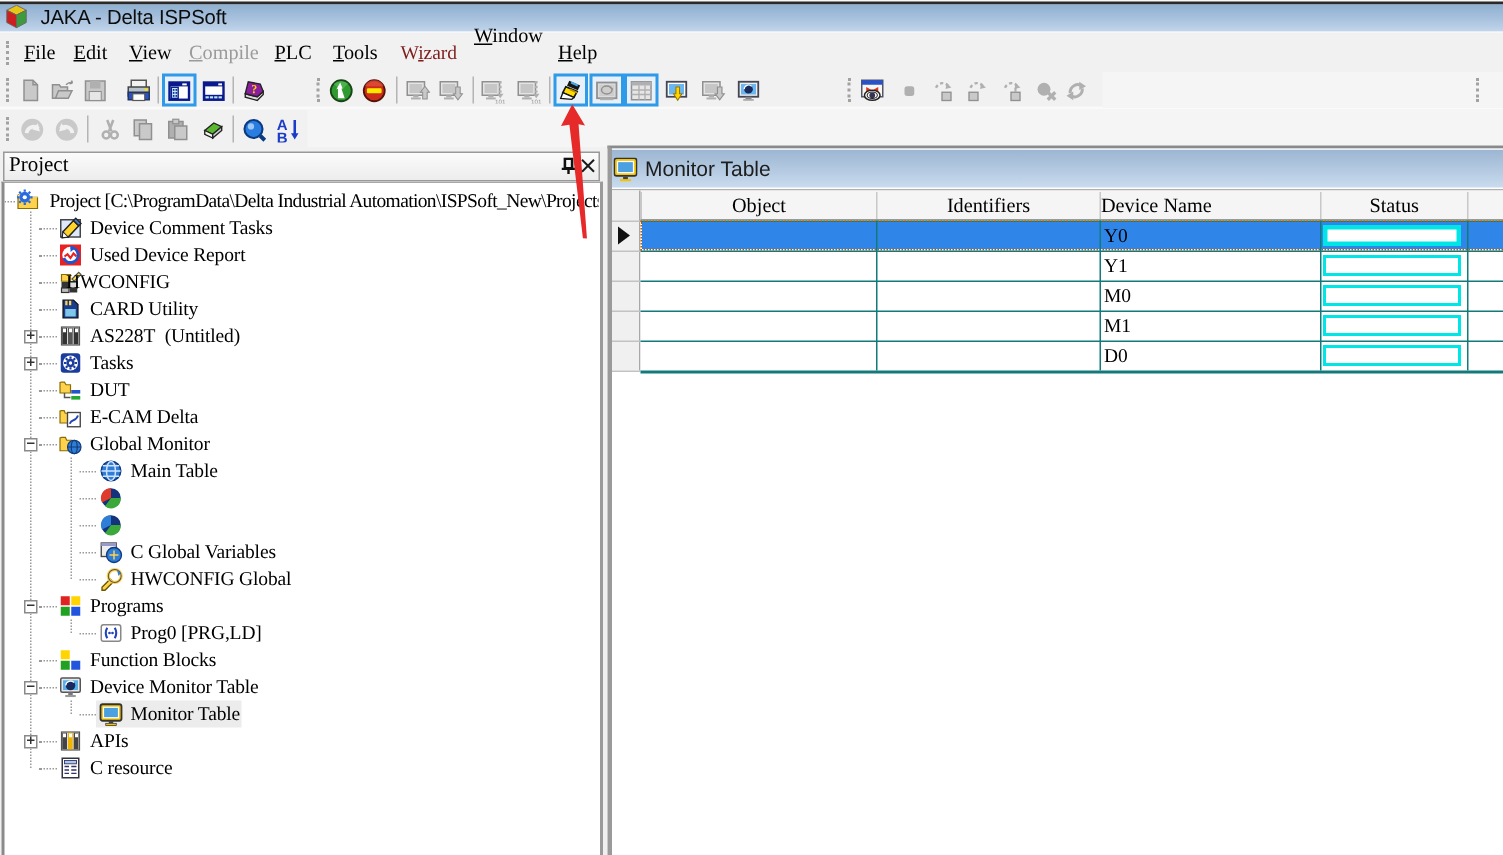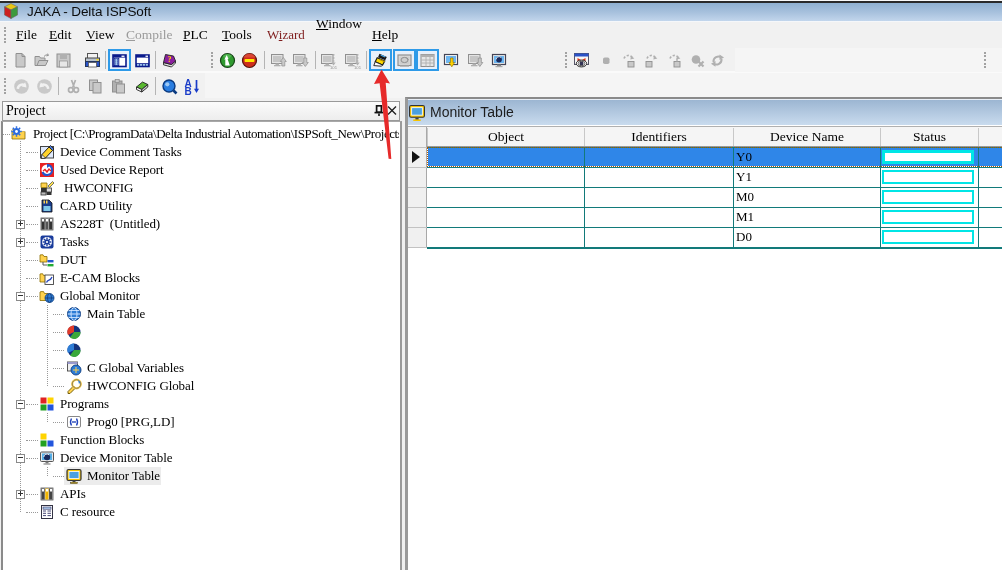--- a/index.html
+++ b/index.html
@@ -349,21 +349,21 @@
     </svg>
     <div style="position:absolute;left:57px;top:39px;white-space:nowrap;font-size:13px;height:18px;line-height:18px;letter-spacing:-0.1px">Used Device Report</div>
     <svg style="position:absolute;left:36px;top:58px" width="16" height="16" viewBox="0 0 16 16">
       <rect x="2" y="8" width="5" height="4" fill="#333"></rect>
       <rect x="7.5" y="8" width="5" height="4" fill="#ddd" stroke="#333" stroke-width="0.8"></rect>
       <rect x="2" y="12" width="5" height="3" fill="#bbb" stroke="#333" stroke-width="0.8"></rect>
       <rect x="7.5" y="12" width="5" height="3" fill="#333"></rect>
       <path d="M2 7.5 L2 3 L8 3 L8 7.5 Z" fill="#ffd24d" stroke="#8a6d00" stroke-width="0.8"></path>
       <path d="M9 6 L13.5 1.5 L15 3 L10.5 7.5 Z" fill="#ffe24d" stroke="#555" stroke-width="0.8"></path>
     </svg>
-    <div style="position:absolute;left:61px;top:57px;white-space:nowrap;font-size:13px;height:18px;line-height:18px;letter-spacing:-0.1px">HWCONFIG</div>
+    <div style="position:absolute;left:41px;top:57px;white-space:nowrap;font-size:13px;height:18px;line-height:18px;letter-spacing:-0.1px">HWCONFIG</div>
     <svg style="position:absolute;left:36px;top:76px" width="16" height="16" viewBox="0 0 16 16">
       <path d="M3 2 L10 2 L13 5 L13 14 L3 14 Z" fill="#1a3c8c" stroke="#111" stroke-width="0.8"></path>
       <rect x="4.5" y="2.5" width="1.5" height="3" fill="#ffd24d"></rect>
       <rect x="7" y="2.5" width="1.5" height="3" fill="#ffd24d"></rect>
       <rect x="4.5" y="8" width="7" height="5" fill="#7ec7e8"></rect>
     </svg>
     <div style="position:absolute;left:57px;top:75px;white-space:nowrap;font-size:13px;height:18px;line-height:18px;letter-spacing:-0.1px">CARD Utility</div>
     <div style="position:absolute;left:13px;top:97.5px;width:9px;height:9px;border:1px solid #8a8a8a;background:#fff"></div>
     <div style="position:absolute;left:15px;top:101px;width:5px;height:1px;background:#333"></div>
     <div style="position:absolute;left:17px;top:99px;width:1px;height:5px;background:#333"></div>
@@ -402,21 +402,21 @@
       <path d="M4 10 L4 13 L8 13" fill="none" stroke="#555" stroke-width="1"></path>
       <rect x="8.5" y="8" width="6" height="2.4" fill="#2255cc"></rect>
       <rect x="8.5" y="12" width="6" height="2.4" fill="#22aa33"></rect>
     </svg>
     <div style="position:absolute;left:57px;top:129px;white-space:nowrap;font-size:13px;height:18px;line-height:18px;letter-spacing:-0.1px">DUT</div>
     <svg style="position:absolute;left:36px;top:148px" width="16" height="16" viewBox="0 0 16 16">
       <path d="M1 4 L1 12 L7 12 L7 5.5 L4.5 5.5 L3.8 3.8 L2 3.8 Z" fill="#ffd24d" stroke="#8a6d00" stroke-width="0.8"></path>
       <rect x="6" y="5" width="8.5" height="9.5" fill="#fff" stroke="#444" stroke-width="0.9"></rect>
       <path d="M7.5 12.5 C9 8.5 11 12 13 7" fill="none" stroke="#2244bb" stroke-width="1.3"></path>
     </svg>
-    <div style="position:absolute;left:57px;top:147px;white-space:nowrap;font-size:13px;height:18px;line-height:18px;letter-spacing:-0.1px">E-CAM Blocks</div>
+    <div style="position:absolute;left:57px;top:147px;white-space:nowrap;font-size:13px;height:18px;line-height:18px;letter-spacing:-0.1px">E-CAM Delta</div>
     <div style="position:absolute;left:13px;top:169.5px;width:9px;height:9px;border:1px solid #8a8a8a;background:#fff"></div>
     <div style="position:absolute;left:15px;top:173px;width:5px;height:1px;background:#333"></div>
     <svg style="position:absolute;left:36px;top:166px" width="16" height="16" viewBox="0 0 16 16">
       <path d="M1 4 L1 12.5 L9 12.5 L9 5.5 L5.5 5.5 L4.6 3.6 L2 3.6 Z" fill="#ffd24d" stroke="#8a6d00" stroke-width="0.8"></path>
       <circle cx="10.5" cy="10" r="4.5" fill="#2e7dd6" stroke="#123c78" stroke-width="0.8"></circle>
       <ellipse cx="10.5" cy="10" rx="2" ry="4.4" fill="none" stroke="#123c78" stroke-width="0.8"></ellipse>
       <line x1="6.2" y1="10" x2="14.8" y2="10" stroke="#123c78" stroke-width="0.8"></line>
     </svg>
     <div style="position:absolute;left:57px;top:165px;white-space:nowrap;font-size:13px;height:18px;line-height:18px;letter-spacing:-0.1px">Global Monitor</div>
     <svg style="position:absolute;left:63px;top:184px" width="16" height="16" viewBox="0 0 16 16">
@@ -526,21 +526,21 @@
 <svg style="position:absolute;left:409px;top:105px" width="16" height="16" viewBox="0 0 15 15">
     <rect x="0.5" y="0.5" width="14" height="11" rx="1.5" fill="#f5c400" stroke="#333" stroke-width="1"></rect>
 <rect x="2.5" y="2.5" width="10" height="7" fill="#4aa0e0" stroke="#fff" stroke-width="0.8"></rect>
 <rect x="6" y="12" width="3" height="2" fill="#444"></rect>
     <rect x="4" y="13.5" width="7" height="1.5" fill="#f5c400"></rect>
   </svg>
 <div style="position:absolute;left:408px;top:126px;width:594px;height:1px;background:#b0b0b0"></div>
 <div style="position:absolute;left:408px;top:127px;width:594px;height:20px;background:#f5f5f5;border-bottom:1px solid #9a9a9a"></div>
 <div style="position:absolute;left:427px;top:128px;width:157px;height:18px;line-height:18px;text-align:center;font-size:13.5px;border-left:1px solid #c8c8c8">Object</div>
 <div style="position:absolute;left:584px;top:128px;width:149px;height:18px;line-height:18px;text-align:center;font-size:13.5px;border-left:1px solid #c8c8c8">Identifiers</div>
-<div style="position:absolute;left:733px;top:128px;width:147px;height:18px;line-height:18px;text-align:center;font-size:13.5px;border-left:1px solid #c8c8c8">Device Name</div>
+<div style="position:absolute;left:733px;top:128px;width:147px;height:18px;line-height:18px;text-align:left;font-size:13.5px;border-left:1px solid #c8c8c8">Device Name</div>
 <div style="position:absolute;left:880px;top:128px;width:98px;height:18px;line-height:18px;text-align:center;font-size:13.5px;border-left:1px solid #c8c8c8">Status</div>
 <div style="position:absolute;left:978px;top:128px;width:24px;height:18px;border-left:1px solid #c8c8c8"></div>
 <div style="position:absolute;left:408px;top:127px;width:19px;height:120px;background:#f0f0f0;border-right:1px solid #a8a8a8"></div>
 <div style="position:absolute;left:408px;top:147px;width:19px;height:1px;background:#c2c2c2"></div>
 <div style="position:absolute;left:408px;top:167px;width:19px;height:1px;background:#c2c2c2"></div>
 <div style="position:absolute;left:408px;top:187px;width:19px;height:1px;background:#c2c2c2"></div>
 <div style="position:absolute;left:408px;top:207px;width:19px;height:1px;background:#c2c2c2"></div>
 <div style="position:absolute;left:408px;top:227px;width:19px;height:1px;background:#c2c2c2"></div>
 <div style="position:absolute;left:408px;top:247px;width:19px;height:1px;background:#c2c2c2"></div>
 <div style="position:absolute;left:427px;top:147px;width:576px;height:100px;background:#fff"></div>

